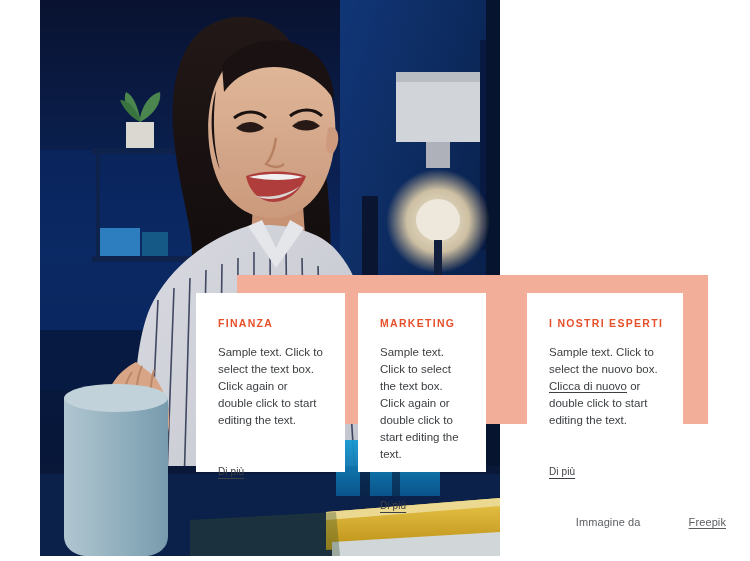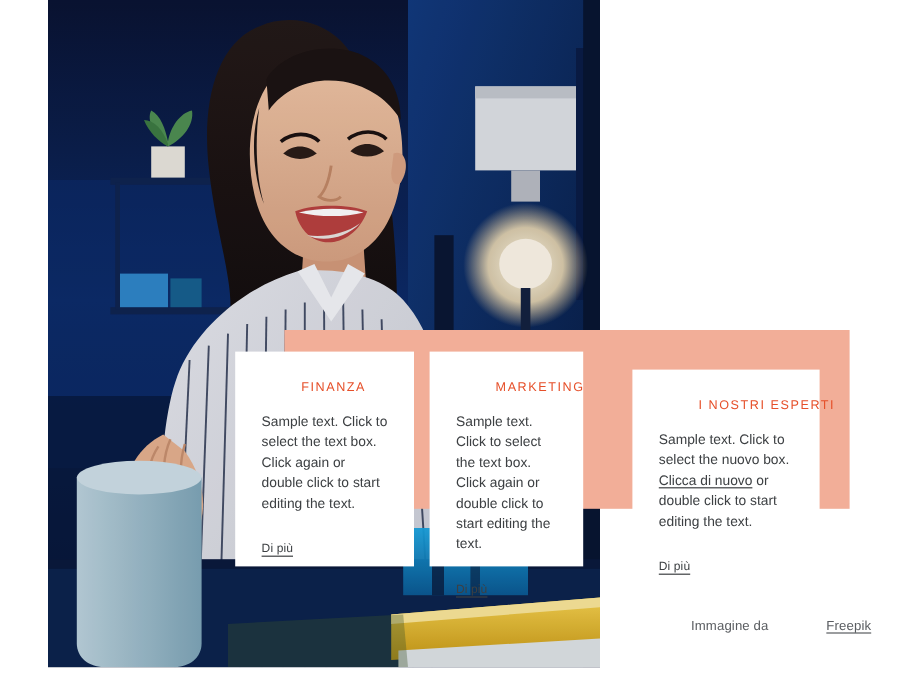--- a/index.html
+++ b/index.html
@@ -42,38 +42,37 @@
   }
 
   
   .card {
     position: absolute;
     background: #ffffff;
     padding: 24px 22px 0 22px;
   }
   .card-1 { left: 196px; top: 293px; width: 149px; height: 179px; }
   .card-2 { left: 358px; top: 293px; width: 128px; height: 179px; }
-  .card-3 { left: 527px; top: 308px; width: 156px; height: 152px; }
+  .card-3 { left: 527px; top: 293px; width: 156px; height: 152px; }
 
   .card-title {
     color: #e6502a;
     font-size: 10.5px;
-    font-weight: normal;
+    font-weight: bold;
     letter-spacing: 1.3px;
     text-transform: uppercase;
     margin-bottom: 15px;
     white-space: nowrap;
-    margin-left: 33px;
   }
 
   .card-body {
     color: #3d4043;
     font-size: 11.5px;
     line-height: 17px;
-    margin-bottom: 18px;
+    margin-bottom: 32px;
   }
 
   .inline-link {
     color: #3d4043;
     text-decoration: underline;
     text-underline-offset: 2px;
   }
 
   .more-link {
     display: inline-block;

